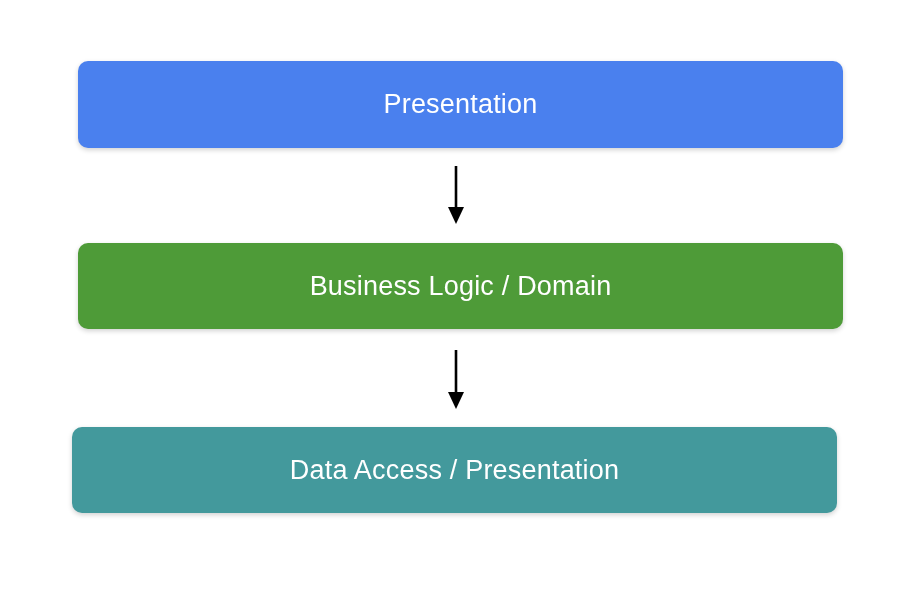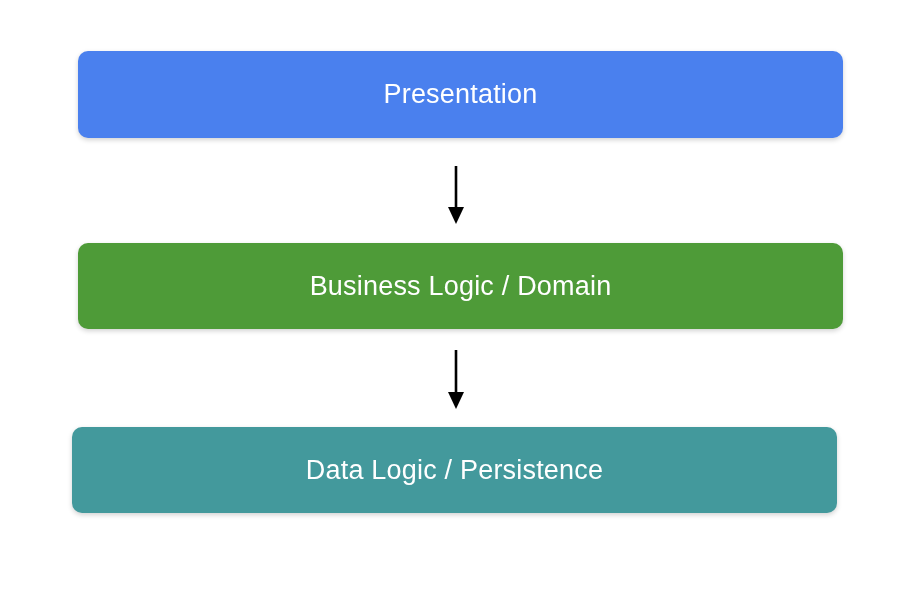--- a/index.html
+++ b/index.html
@@ -24,21 +24,21 @@
     justify-content: center;
     box-shadow: 0 2px 5px rgba(0,0,0,0.18);
   }
   .node-label {
     color: #ffffff;
     font-size: 27px;
     font-weight: 400;
     letter-spacing: 0.2px;
     white-space: nowrap;
   }
-  .node-1 { left: 78px; top: 51px;  height: 87px; }
+  .node-1 { left: 78px; top: 61px;  height: 87px; }
   .node-2 { left: 78px; top: 243px; height: 86px; justify-content: center; }
   .node-3 { left: 72px; top: 427px; height: 86px; }
   .arrow {
     position: absolute;
     display: block;
   }
   .arrow-1 { left: 447px; top: 165px; }
   .arrow-2 { left: 447px; top: 349px; }
 </style>
 </head>
@@ -58,16 +58,16 @@
   <div class="node node-2" style="background-color: rgb(78, 155, 56);">
     <span class="node-label">Business Logic / Domain</span>
   </div>
 
   <svg class="arrow arrow-2" width="18" height="61" viewBox="0 0 18 61" style="color: rgb(0, 0, 0);">
     <line x1="9" y1="1" x2="9" y2="46" stroke="currentColor" stroke-width="2.6"></line>
     <polygon points="9,60 1,43 17,43" fill="currentColor"></polygon>
   </svg>
 
   <div class="node node-3" style="background-color: rgb(67, 153, 156);">
-    <span class="node-label">Data Logic / Persistence</span>
+    <span class="node-label">Data Access / Presentation</span>
   </div>
 
 </div>
 
 </body></html>

